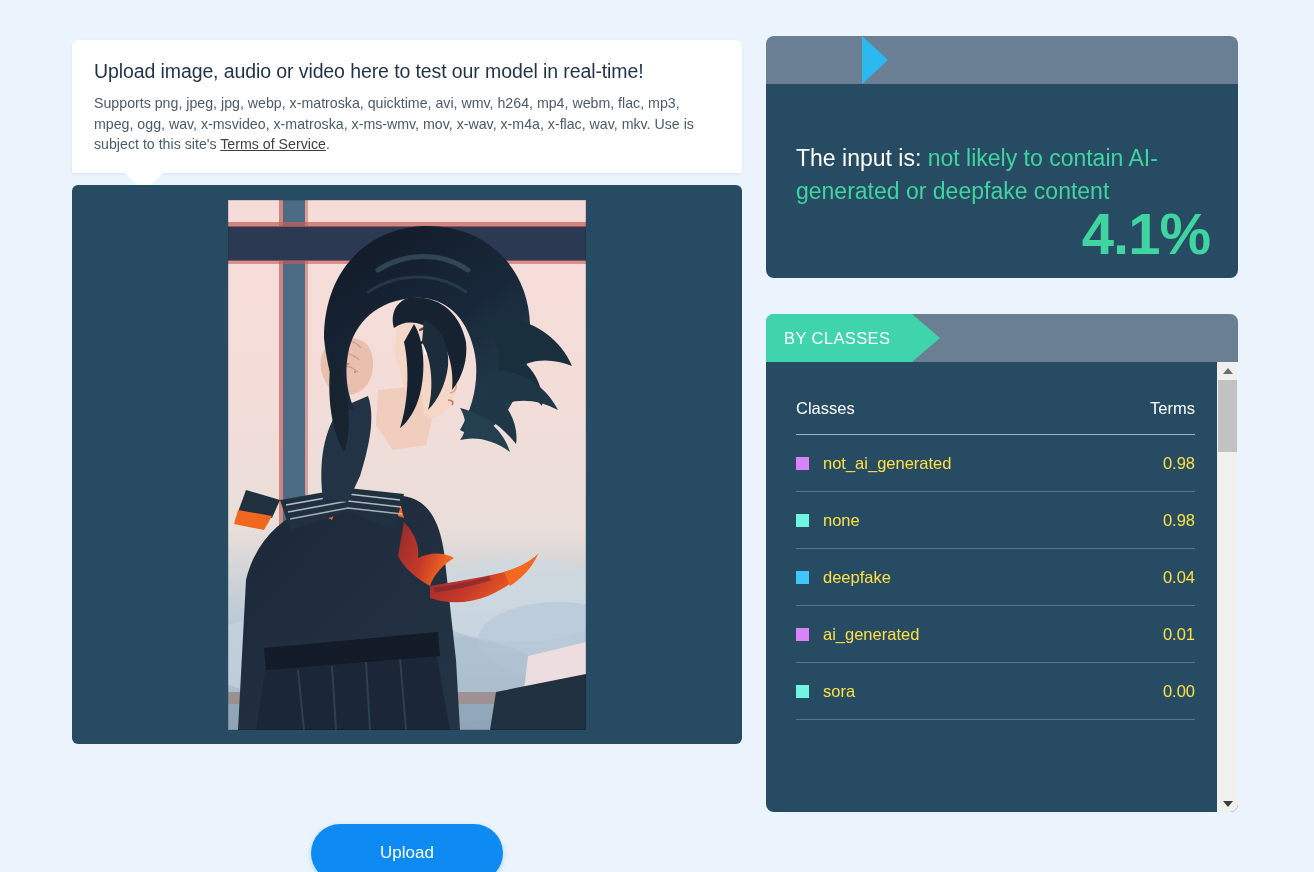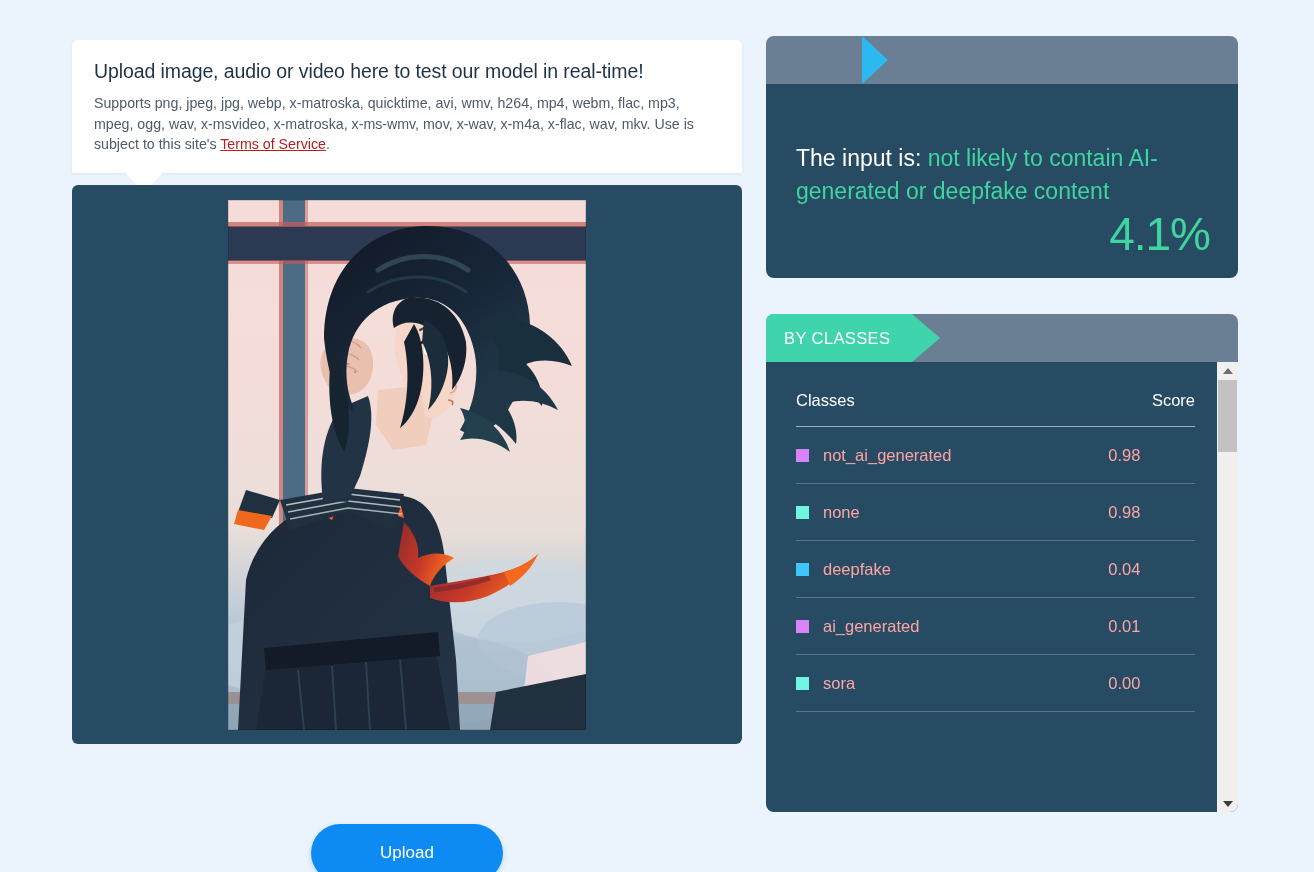--- a/index.html
+++ b/index.html
@@ -29,21 +29,21 @@
     font-weight: 400;
     letter-spacing: -0.1px;
     margin-bottom: 10px;
   }
   .info-sub {
     font-size: 14.2px;
     color: #4c5b68;
     line-height: 20.5px;
     max-width: 625px;
   }
-  .tos-link { color: #b91c1c; text-decoration: underline; }
+  .tos-link { color: #404040; text-decoration: underline; }
   .tip-arrow {
     position: absolute;
     left: 52px; bottom: -19px;
     width: 0; height: 0;
     border-left: 20px solid transparent;
     border-right: 20px solid transparent;
     border-top: 20px solid #ffffff;
   }
 
   .preview-card {
@@ -101,39 +101,39 @@
 
   
   .result-panel { position: absolute; left: 0; top: 0; }
   .result-body { padding: 26px 30px 26px 30px; height: 194px; position: relative; }
   .result-line {
     font-size: 23px; line-height: 33px; color: #ffffff; font-weight: 400; margin-top: 32px;
   }
   .result-verdict { color: #3fd4a0; }
   .result-pct {
     position: absolute; right: 28px; bottom: 14px;
-    font-size: 46px; color: #3fd4a0; font-weight: 400; letter-spacing: -1px;
+    font-size: 58px; color: #3fd4a0; font-weight: 700; letter-spacing: -1px;
     line-height: 60px;
   }
 
   
   .classes-panel { position: absolute; left: 0; top: 278px; }
   .classes-body { position: relative; height: 450px; display: flex; }
-  .classes-inner { flex: 1 1 auto; padding: 5px 22px 0 30px; overflow: hidden; }
+  .classes-inner { flex: 1 1 auto; padding: 13px 22px 0 30px; overflow: hidden; }
   .tbl { width: 100%; border-collapse: collapse; }
   .tbl th {
     text-align: left; color: #ffffff; font-size: 16.5px; font-weight: 400;
     padding: 24px 0 16px 0; border-bottom: 1px solid #9fb0bd;
   }
   .tbl th.score-col { text-align: right; }
   .tbl td {
-    color: #fca5a5; font-size: 16.5px; font-weight: 400;
+    color: #fde047; font-size: 16.5px; font-weight: 400;
     padding: 19px 0 18px 0; border-bottom: 1px solid #5d7487;
   }
-  .tbl td.score-col { text-align: left; }
+  .tbl td.score-col { text-align: right; }
   .swatch {
     display: inline-block; width: 13px; height: 13px;
     margin-right: 14px; vertical-align: -1px;
   }
 
   
   .sb { width: 21px; background: #f0f0ee; position: relative; flex: 0 0 21px; }
   .sb-arrow {
     position: absolute; left: 0; width: 21px; height: 17px;
     display: flex; align-items: center; justify-content: center;
@@ -298,21 +298,21 @@
       <div class="panel-head">
         <div class="panel-tag tag-classes">BY CLASSES</div>
         <div class="tag-point point-classes"></div>
       </div>
       <div class="panel-body classes-body">
         <div class="classes-inner">
           <table class="tbl">
             <thead>
               <tr>
                 <th>Classes</th>
-                <th class="score-col">Score</th>
+                <th class="score-col">Terms</th>
               </tr>
             </thead>
             <tbody id="classes-body-rows">
                 <tr>
                   <td><span class="swatch" style="background: rgb(216, 132, 248);"></span><span>not_ai_generated</span></td>
                   <td class="score-col">0.98</td>
                 </tr>
                 <tr>
                   <td><span class="swatch" style="background: rgb(111, 245, 224);"></span><span>none</span></td>
                   <td class="score-col">0.98</td>

